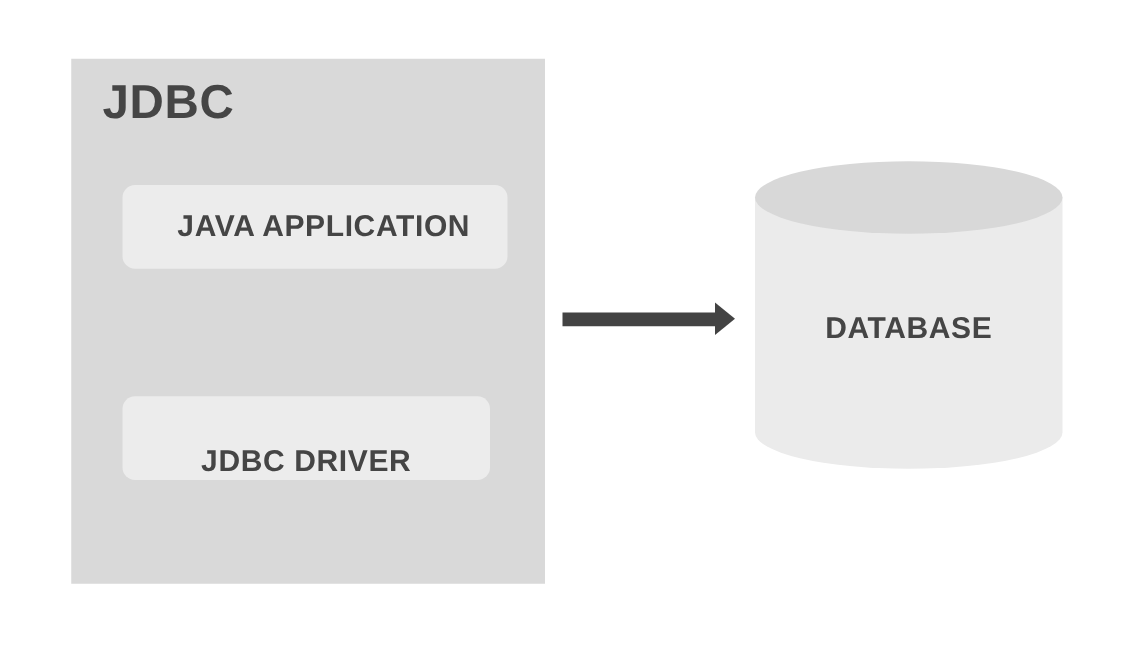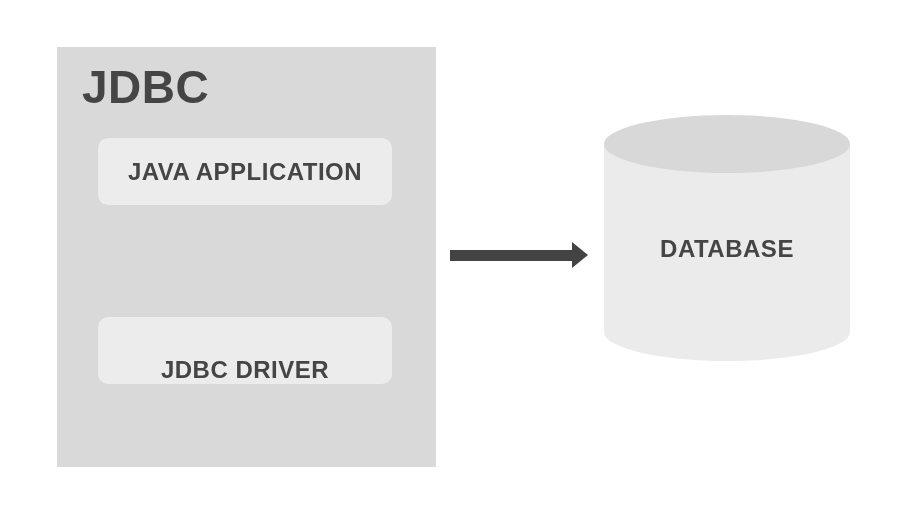--- a/index.html
+++ b/index.html
@@ -21,21 +21,21 @@
     left: 57px;
     top: 47px;
     width: 379px;
     height: 420px;
     background: #d9d9d9;
   }
   .jdbc-title {
     position: absolute;
     left: 25px;
     top: 13px;
-    font-size: 46px;
+    font-size: 38px;
     font-weight: bold;
     color: #454545;
     letter-spacing: 0.5px;
     line-height: 1.2;
   }
   .node {
     position: absolute;
     left: 41px;
     width: 294px;
     height: 67px;
@@ -43,21 +43,21 @@
     border-radius: 10px;
     display: flex;
     align-items: center;
     justify-content: center;
     font-size: 24px;
     font-weight: bold;
     color: #454545;
     letter-spacing: 0.5px;
     text-align: center;
   }
-  .node-app    { top: 91px; }
+  .node-app    { top: 101px; padding-left: 14px; }
   .node-driver { top: 270px; align-items: flex-end; }
   
   .arrow-shaft {
     position: absolute;
     left: 450px;
     top: 250px;
     width: 124px;
     height: 11px;
     background: #434343;
   }
@@ -68,21 +68,21 @@
     width: 0;
     height: 0;
     border-left: 16px solid #434343;
     border-top: 13.5px solid transparent;
     border-bottom: 13.5px solid transparent;
   }
   
   .cylinder {
     position: absolute;
     left: 604px;
-    top: 115px;
+    top: 129px;
     width: 246px;
     height: 246px;
   }
   .cyl-body {
     position: absolute;
     left: 0;
     top: 29px;
     width: 246px;
     height: 217px;
     background: #ebebeb;

